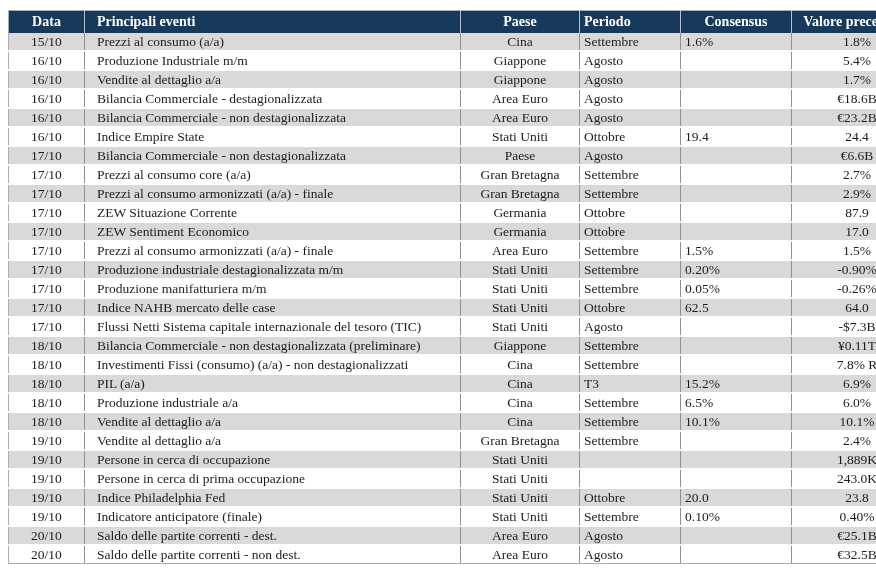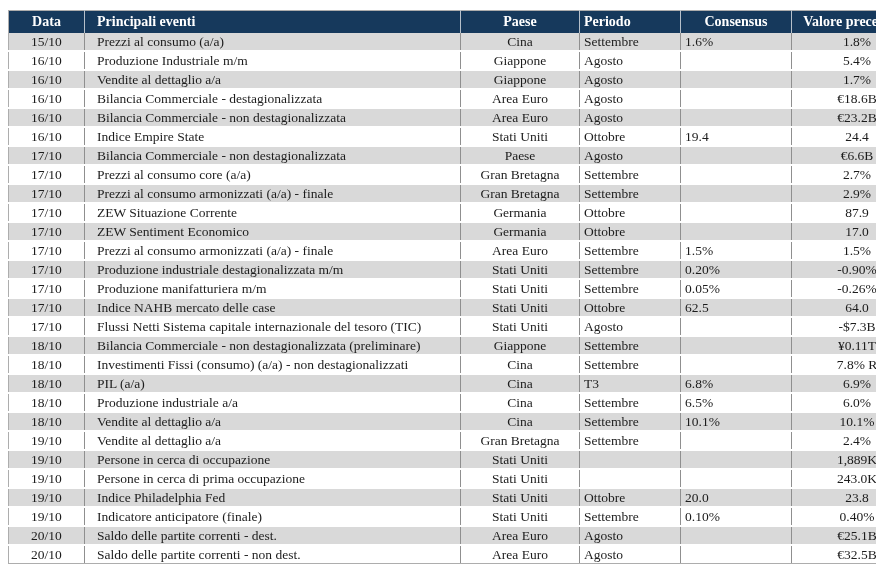--- a/index.html
+++ b/index.html
@@ -215,21 +215,21 @@
           <td class="col2">Cina</td>
           <td class="col3">Settembre</td>
           <td class="col4"></td>
           <td class="col5">7.8% R</td>
         </tr>
         <tr class="striped">
           <td class="col0">18/10</td>
           <td class="col1">PIL (a/a)</td>
           <td class="col2">Cina</td>
           <td class="col3">T3</td>
-          <td class="col4">6.8%</td>
+          <td class="col4">15.2%</td>
           <td class="col5">6.9%</td>
         </tr>
         <tr class="plain">
           <td class="col0">18/10</td>
           <td class="col1">Produzione industriale a/a</td>
           <td class="col2">Cina</td>
           <td class="col3">Settembre</td>
           <td class="col4">6.5%</td>
           <td class="col5">6.0%</td>
         </tr>

